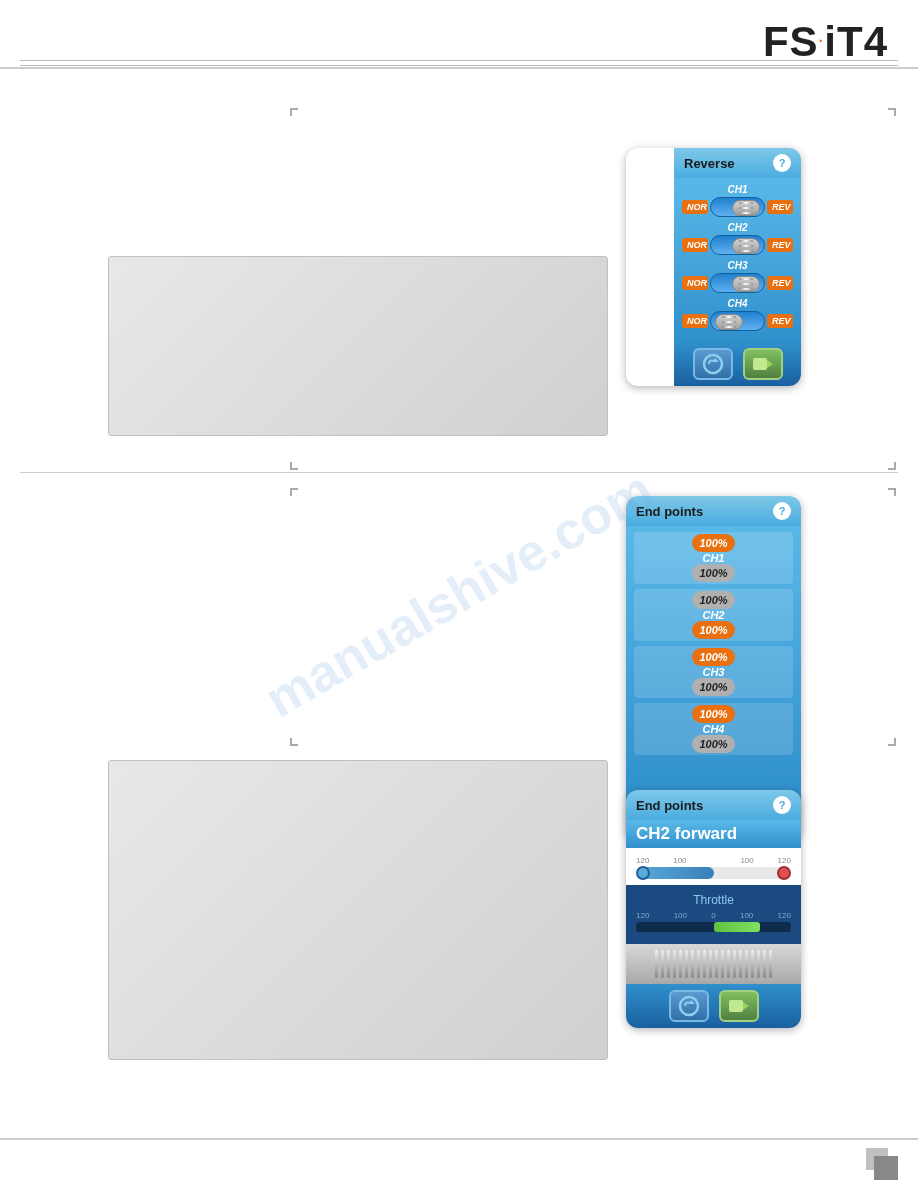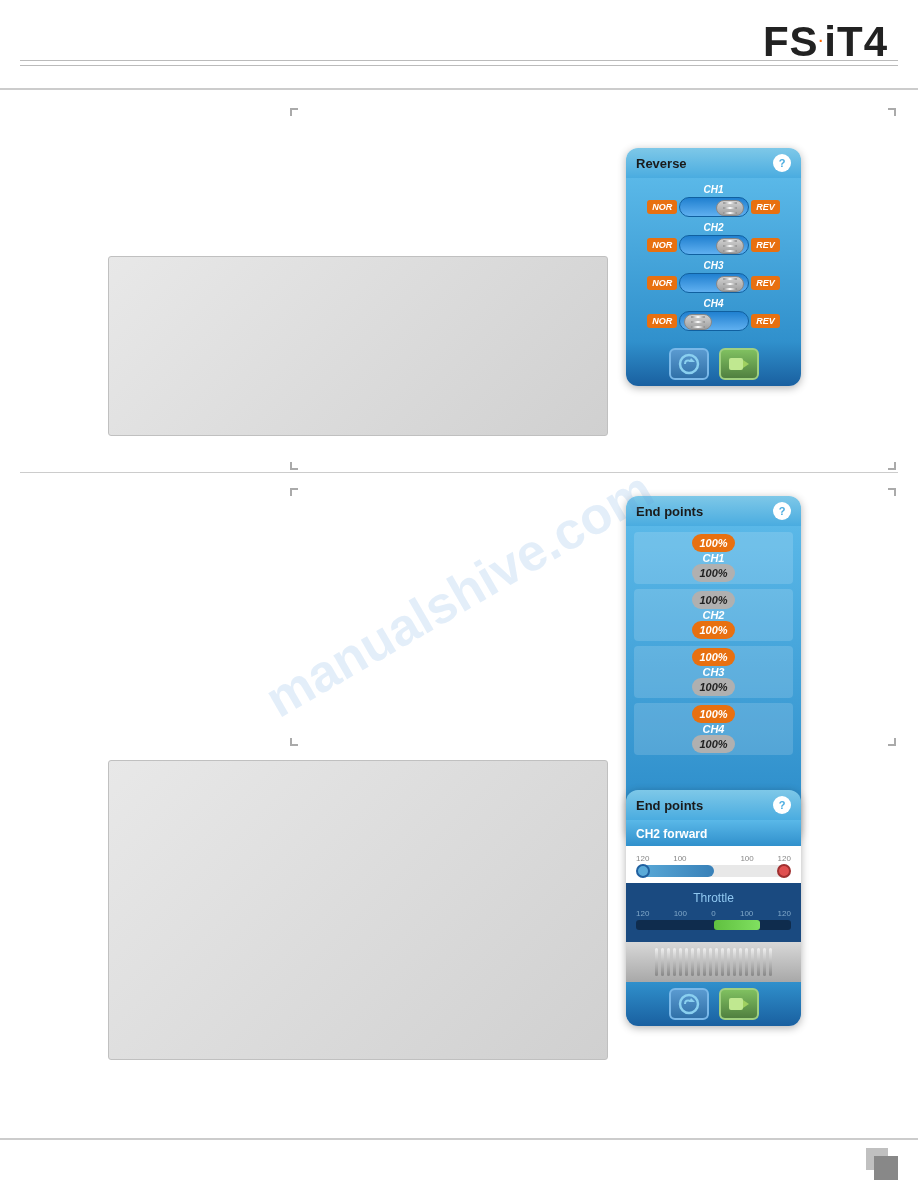--- a/index.html
+++ b/index.html
@@ -9,21 +9,21 @@
       background: #fff;
       font-family: Arial, sans-serif;
       overflow: hidden;
       position: relative;
     }
 
     
     .header {
       position: absolute;
       top: 0; left: 0; right: 0;
-      height: 90px;
+      height: 69px;
       border-bottom: 2px solid #ccc;
       padding-left: 40px;
     }
     .logo {
       position: absolute;
       top: 18px; right: 30px;
       font-size: 42px;
       font-weight: bold;
       color: #222;
       letter-spacing: 1px;
@@ -271,21 +271,21 @@
 
 <div class="watermark">manualshive.com</div>
 
 <div style="position:absolute; top:108px; left:290px;" class="corner-icon corner-icon-tl"></div>
 <div style="position:absolute; top:108px; right:22px;" class="corner-icon corner-icon-tr"></div>
 <div style="position:absolute; top:456px; left:290px;" class="corner-icon corner-icon-bl"></div>
 <div style="position:absolute; top:456px; right:22px;" class="corner-icon corner-icon-br"></div>
 
 <div class="content-block" style="left:108px; top:256px; width:500px; height:180px;"></div>
 
-<div class="panel" style="left:626px; top:148px;">
+<div class="panel" style="left:626px; top:148px;padding-left:48px;">
   <div class="panel-header">
     <span class="panel-header-title">Reverse</span>
     <div class="help-icon">?</div>
   </div>
   <div class="panel-body">
 
     <div class="reverse-row">
       <div class="reverse-ch-label">CH1</div>
       <div class="toggle-container">
         <span class="toggle-label">NOR</span>
@@ -433,21 +433,21 @@
 <div style="position:absolute; top:732px; left:290px;" class="corner-icon corner-icon-bl"></div>
 <div style="position:absolute; top:732px; right:22px;" class="corner-icon corner-icon-br"></div>
 
 <div class="ep-detail-panel" style="left:626px; top:790px;">
   <div class="panel-header">
     <span class="panel-header-title">End points</span>
     <div class="help-icon">?</div>
   </div>
 
   <div style="background: linear-gradient(to bottom, #5ab8e8, #3090cc); padding: 4px 10px;">
-    <span style="color:#fff; font-size:12px; font-weight:bold;">CH2 forward</span>
+    <span style="color:#fff; font-size:17px; font-weight:bold;">CH2 forward</span>
   </div>
 
   <div style="background:#fff; padding:8px 10px 6px 10px;">
     <div style="display:flex; justify-content:space-between; font-size:8px; color:#888; margin-bottom:2px;">
       <span>120</span>
       <span>100</span>
       <span style="margin-left:30px;">100</span>
       <span>120</span>
     </div>
     <div style="position:relative; height:12px; background:#e8e8e8; border-radius:6px; margin:0 2px;">

